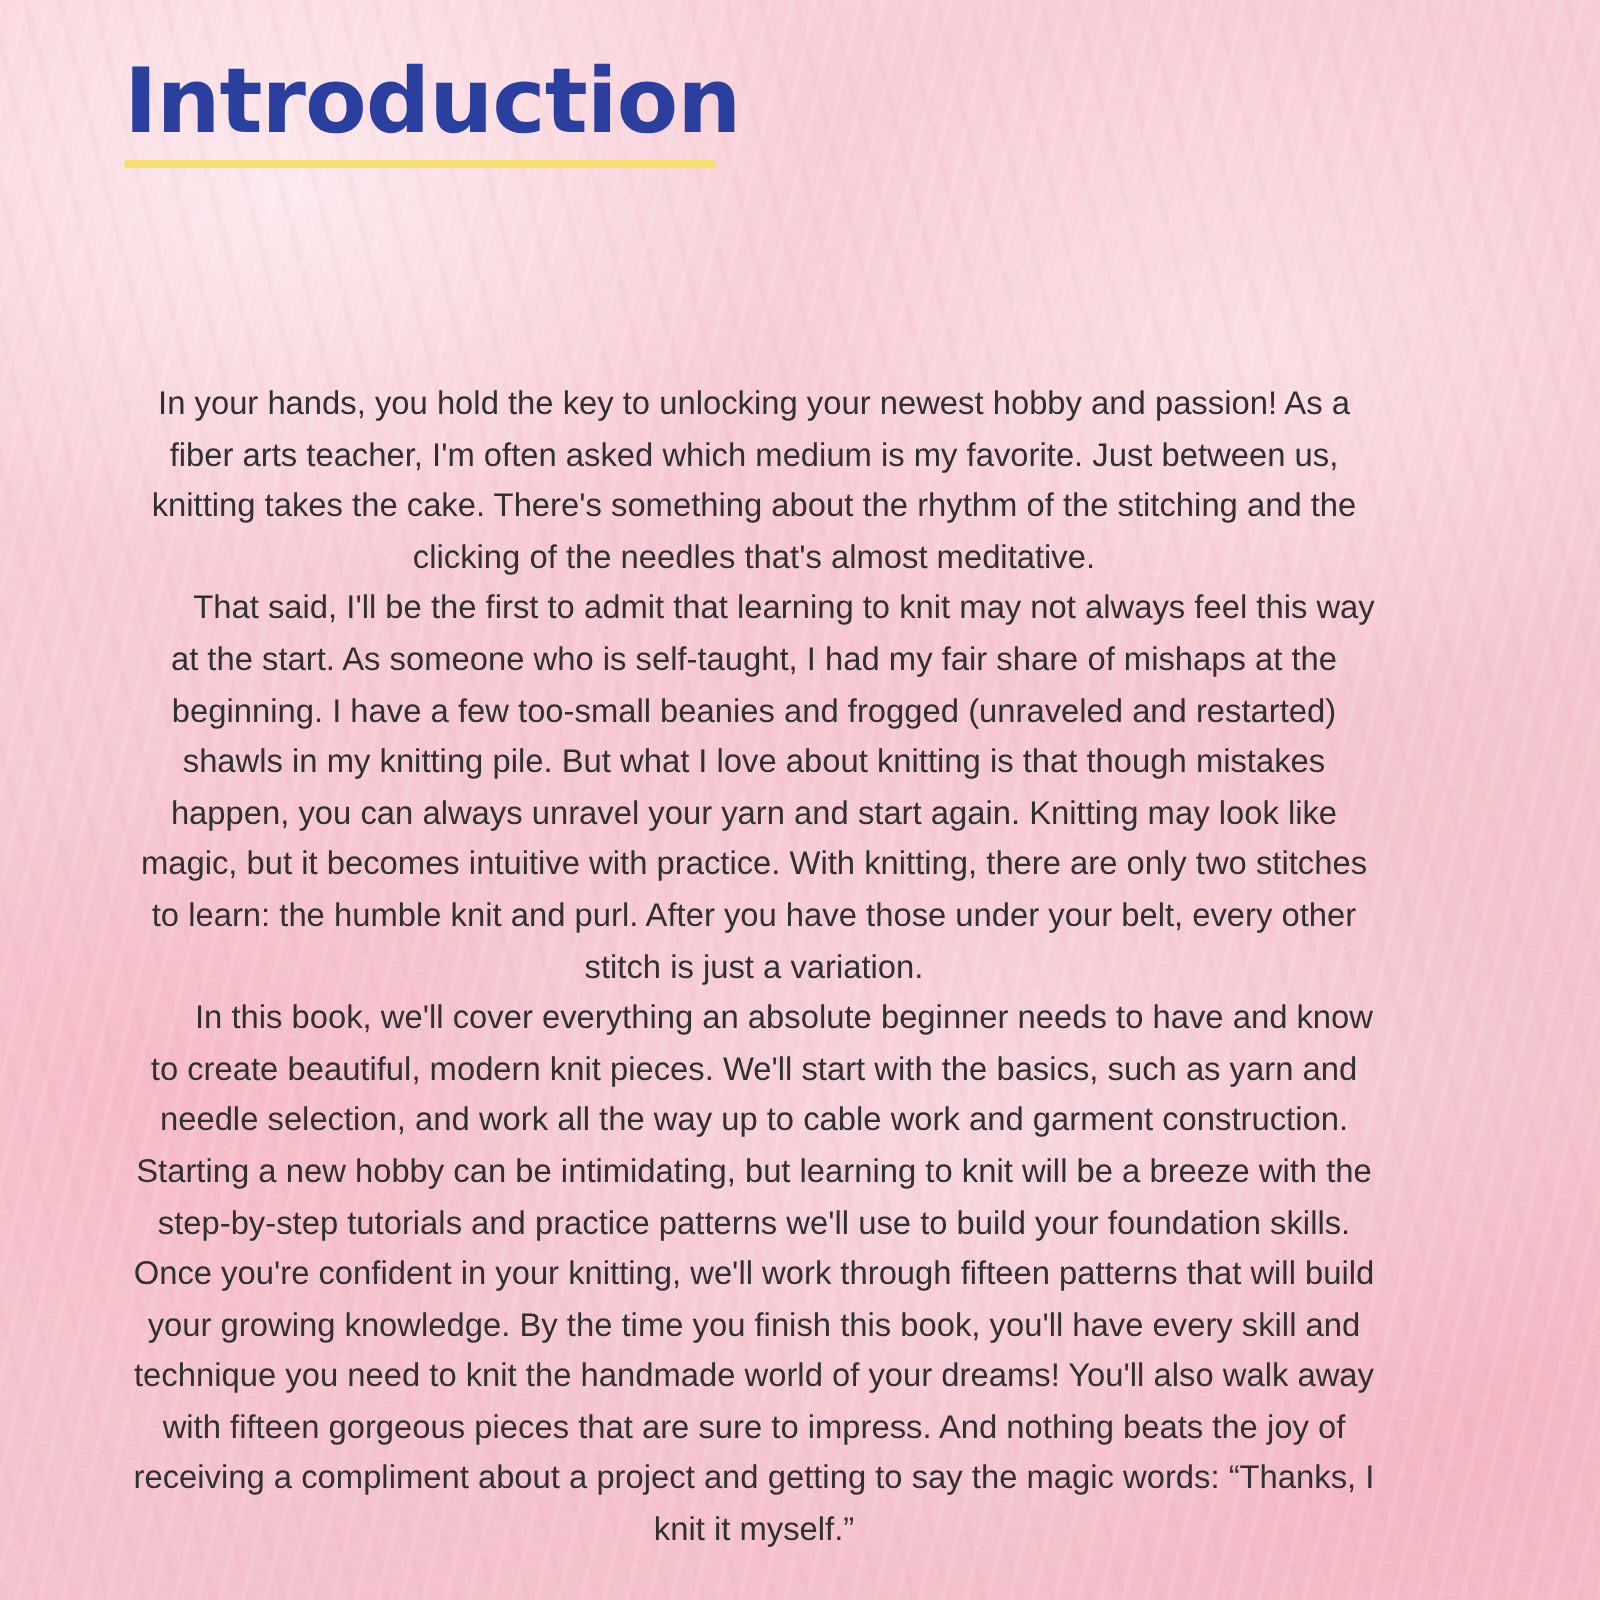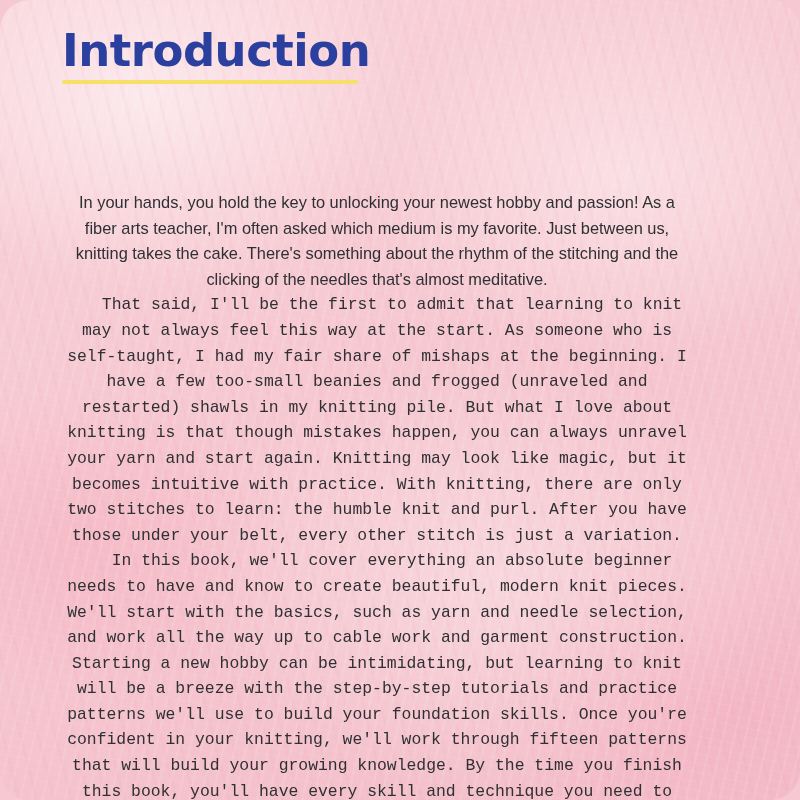--- a/index.html
+++ b/index.html
@@ -20,21 +20,20 @@
     height: 800px;
     overflow: hidden;
     background-color: #f7ccd4;
     background-image:
       radial-gradient(ellipse 420px 300px at 18% 12%, rgba(255,255,255,0.55), rgba(255,255,255,0) 65%),
       radial-gradient(ellipse 380px 260px at 78% 22%, rgba(255,255,255,0.40), rgba(255,255,255,0) 70%),
       radial-gradient(ellipse 460px 320px at 62% 72%, rgba(255,255,255,0.32), rgba(255,255,255,0) 68%),
       radial-gradient(ellipse 300px 220px at 10% 68%, rgba(245,178,192,0.55), rgba(245,178,192,0) 70%),
       radial-gradient(ellipse 340px 240px at 90% 88%, rgba(243,172,188,0.5), rgba(243,172,188,0) 70%),
       linear-gradient(160deg, #f9d3da 0%, #f6c8d1 45%, #f3bec9 100%);
-    border-radius: 30px;
   }
 
   
   #texture {
     position: absolute;
     inset: 0;
     pointer-events: none;
     opacity: 0.5;
     background-image:
       repeating-linear-gradient(103deg, rgba(255,255,255,0.18) 0px, rgba(255,255,255,0.18) 2px, rgba(255,255,255,0) 3px, rgba(255,255,255,0) 11px),
@@ -83,21 +82,20 @@
     line-height: 25.6px;
     color: #2f3033;
     text-align: center;
   }
 
   #body-text p {
     margin: 0;
   }
   #body-text p + p {
     text-indent: 30px;
-    font-family: Liberation Mono, monospace;
   }
 </style>
 </head>
 <body>
 
 <div id="page">
   <div id="texture"></div>
 
   <div id="content">
 

